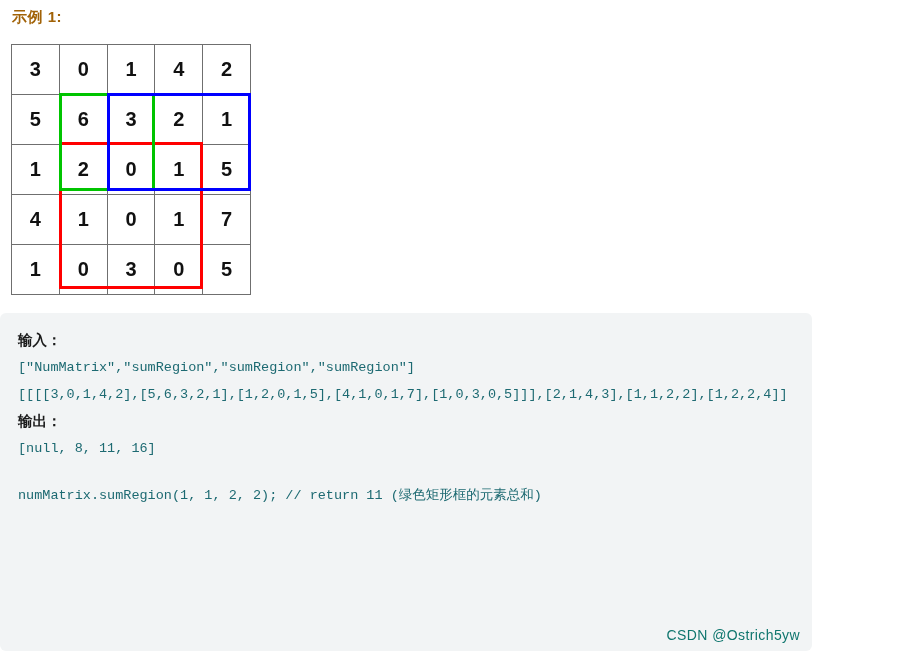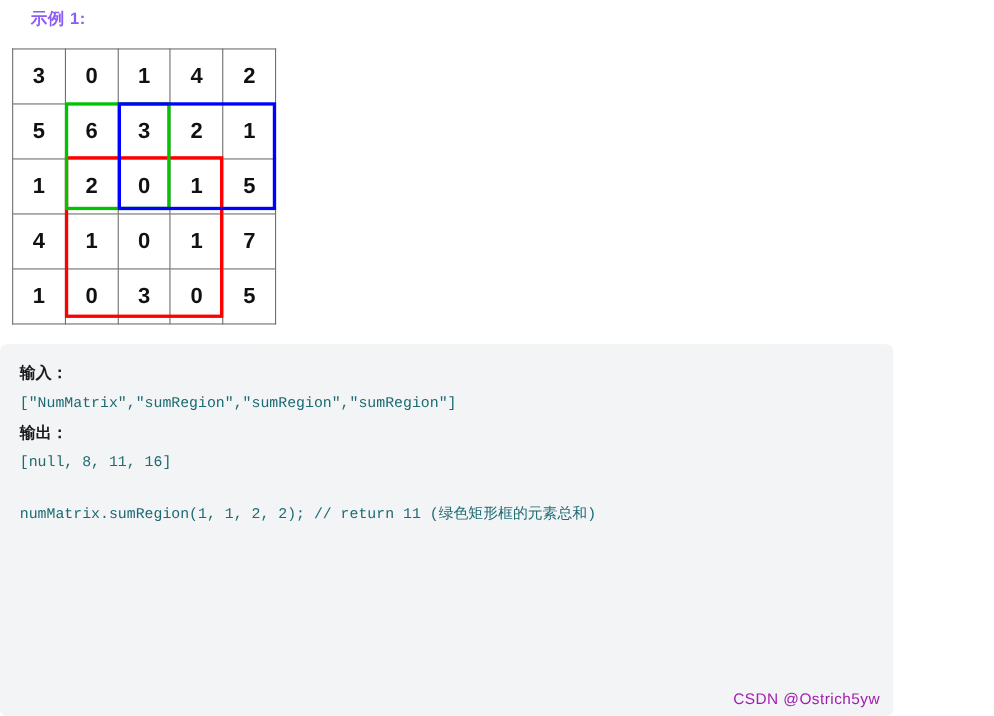--- a/index.html
+++ b/index.html
@@ -16,24 +16,23 @@
     position: relative;
   }
 
   
   .example-title {
     position: absolute;
     left: 12px;
     top: 8px;
     font-size: 15px;
     font-weight: bold;
-    color: #8b5cf6;
+    color: #a16207;
     letter-spacing: 0.5px;
     white-space: nowrap;
-    margin-left: 16px;
   }
 
   
   .matrix-figure {
     position: absolute;
     left: 11px;
     top: 44px;
     width: 240px;
     height: 246px;
   }
@@ -109,21 +108,21 @@
   }
   .spacer {
     height: 20px;
   }
   .watermark {
     position: absolute;
     right: 12px;
     bottom: 8px;
     font-family: "Liberation Sans", sans-serif;
     font-size: 14px;
-    color: #a21caf;
+    color: #0f766e;
     white-space: nowrap;
     letter-spacing: 0.4px;
   }
 </style>
 </head>
 <body>
 
 <div class="example-title">示例 1:</div>
 
 <div class="matrix-figure">
@@ -170,19 +169,20 @@
   <div class="overlay-layer">
     <div class="rect-overlay rect-red" id="rect-red" style="left: 48px; top: 98px; width: 144px; height: 147px; border-color: rgb(255, 0, 0);"></div>
     <div class="rect-overlay rect-green" id="rect-green" style="left: 48px; top: 49px; width: 96px; height: 98px; border-color: rgb(0, 196, 0);"></div>
     <div class="rect-overlay rect-blue" id="rect-blue" style="left: 96px; top: 49px; width: 144px; height: 98px; border-color: rgb(0, 0, 255);"></div>
   </div>
 </div>
 
 <div class="code-panel">
   <div class="section-label">输入：</div>
   <div class="code-line">["NumMatrix","sumRegion","sumRegion","sumRegion"]</div>
+  <div class="code-line">[[[[3,0,1,4,2],[5,6,3,2,1],[1,2,0,1,5],[4,1,0,1,7],[1,0,3,0,5]]],[2,1,4,3],[1,1,2,2],[1,2,2,4]]</div>
   <div class="section-label">输出：</div>
   <div class="code-line">[null, 8, 11, 16]</div>
   <div class="spacer"></div>
   <div class="code-line">numMatrix.sumRegion(1, 1, 2, 2); // return 11 (绿色矩形框的元素总和)</div>
 
   <div class="watermark">CSDN @Ostrich5yw</div>
 </div>
 
 </body></html>

